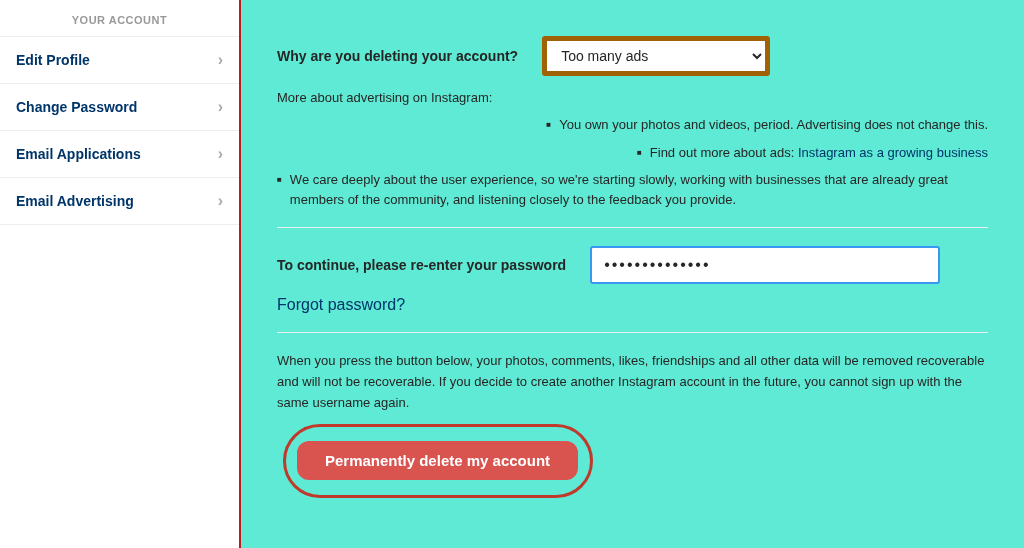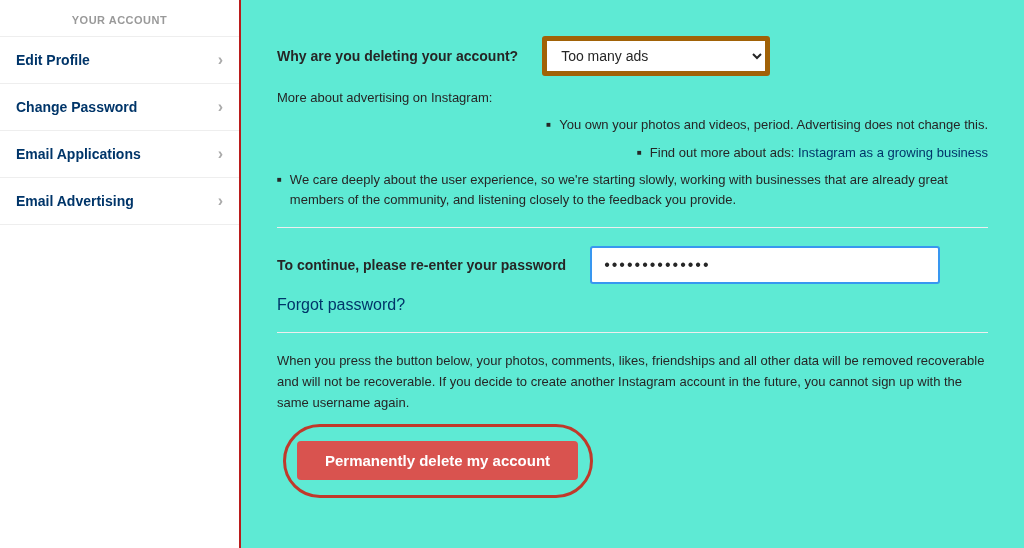--- a/index.html
+++ b/index.html
@@ -179,21 +179,21 @@
       height: 74px;
       border-radius: 50px;
       border: 3px solid #c0392b;
       pointer-events: none;
     }
 
     .delete-btn {
       background: #d9534f;
       color: #fff;
       border: none;
-      border-radius: 4px;
+      border-radius: 12px;
       padding: 11px 28px;
       font-size: 15px;
       font-weight: 600;
       cursor: pointer;
       position: relative;
       z-index: 1;
     }
   </style>
 </head>
 <body>

